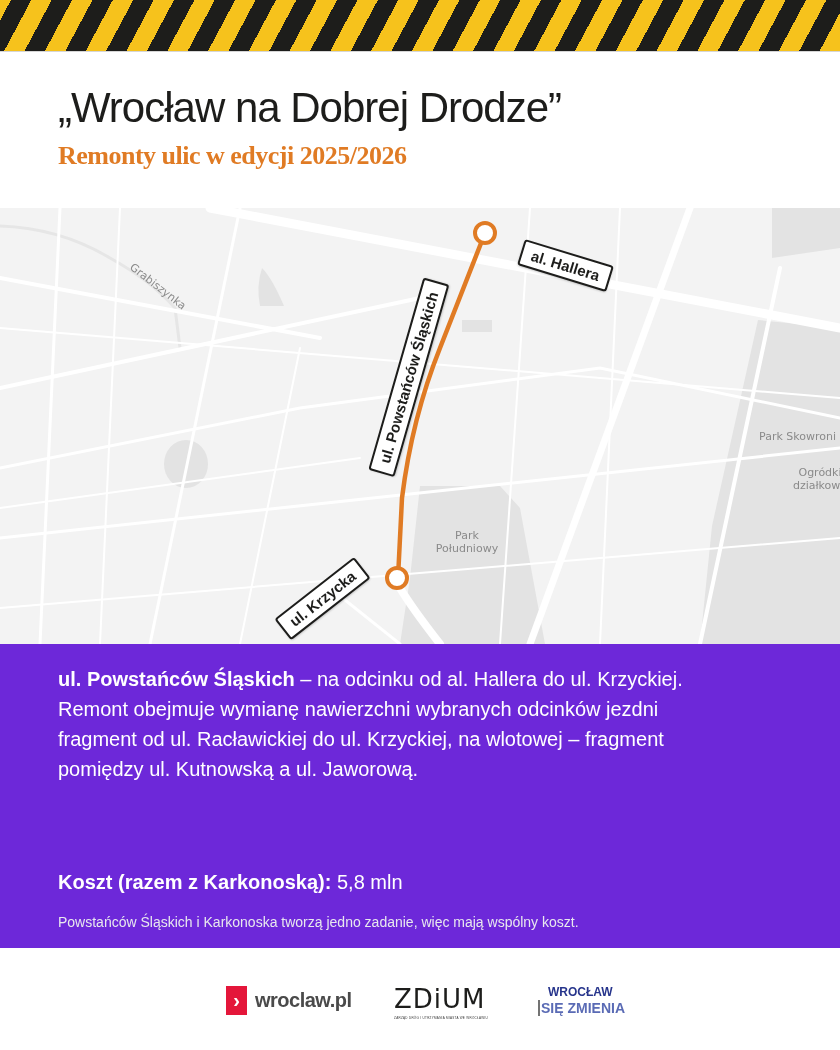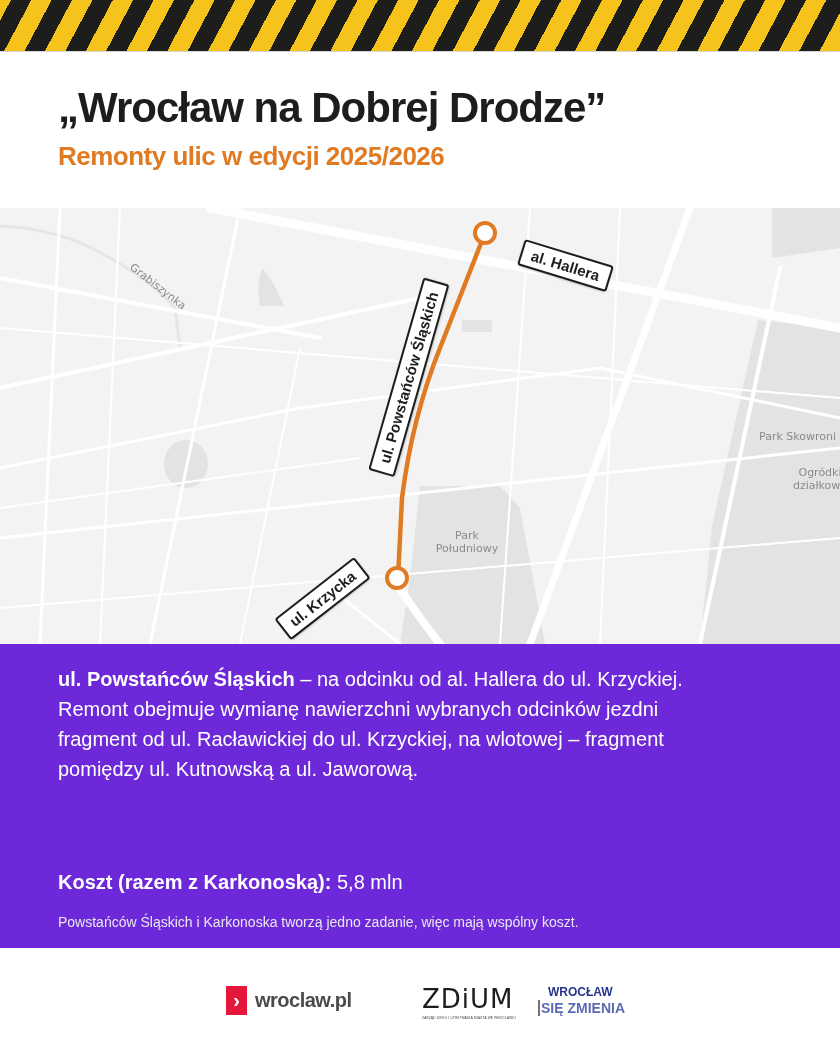--- a/index.html
+++ b/index.html
@@ -7,27 +7,27 @@
   body { position: relative; font-family: "Liberation Sans", sans-serif; }
 
   .hazard {
     position: absolute; left: 0; top: 0; width: 840px; height: 52px;
     background: repeating-linear-gradient(-62deg, #f6c21c 0px, #f6c21c 18px, #1d1d1b 18px, #1d1d1b 36px);
     border-bottom: 1px solid #d6d6d6;
   }
 
   .title {
     position: absolute; left: 58px; top: 84px;
-    font-size: 42px; font-weight: bold; color: #1d1d1b; letter-spacing: -1px;
+    font-size: 42px; font-weight: normal; color: #1d1d1b; letter-spacing: -1px;
     font-family: "Liberation Sans", sans-serif;
   }
   .subtitle {
     position: absolute; left: 58px; top: 141px;
     font-size: 26px; font-weight: bold; color: #e07b24; letter-spacing: -0.5px;
-    font-family: Liberation Sans, sans-serif;
+    font-family: Liberation Serif, serif;
   }
 
   .map {
     position: absolute; left: 0; top: 208px; width: 840px; height: 436px;
     background: #f3f3f3; overflow: hidden;
   }
   .map svg { position: absolute; left: 0; top: 0; }
 
   .place-label {
     position: absolute; font-size: 11px; color: #8a8a8a; line-height: 13px; text-align: center;
@@ -59,21 +59,21 @@
 
   .footer {
     position: absolute; left: 0; top: 948px; width: 840px; height: 102px; background: #ffffff;
   }
   .logo-wroclaw { position: absolute; left: 226px; top: 38px; display: flex; align-items: center; gap: 8px; }
   .logo-wroclaw .mark {
     width: 21px; height: 29px; background: #e4163a; color: #fff; display: flex;
     align-items: center; justify-content: center; font-weight: bold; font-size: 20px;
   }
   .logo-wroclaw .txt { font-size: 20px; color: #4a4a4a; font-weight: bold; letter-spacing: -0.5px; }
-  .logo-zdium { position: absolute; left: 394px; top: 36px; text-align: left; margin-left: 28px; }
+  .logo-zdium { position: absolute; left: 394px; top: 36px; text-align: left; }
   .logo-zdium .big { font-size: 26px; color: #1d1d1b; letter-spacing: 1px; font-family: "DejaVu Sans", sans-serif; }
   .logo-zdium .small { font-size: 3px; color: #333; letter-spacing: 0.3px; margin-top: 2px; }
   .logo-wsz { position: absolute; left: 538px; top: 36px; line-height: 16px; }
   .logo-wsz .l1 { font-size: 12px; font-weight: bold; color: #27358c; padding-left: 10px; }
   .logo-wsz .l2 { font-size: 14px; font-weight: bold; color: #5a6bb5; border-left: 2px solid #737373; padding-left: 1px; }
 </style>
 </head>
 <body>
 
 <div class="hazard"></div>

